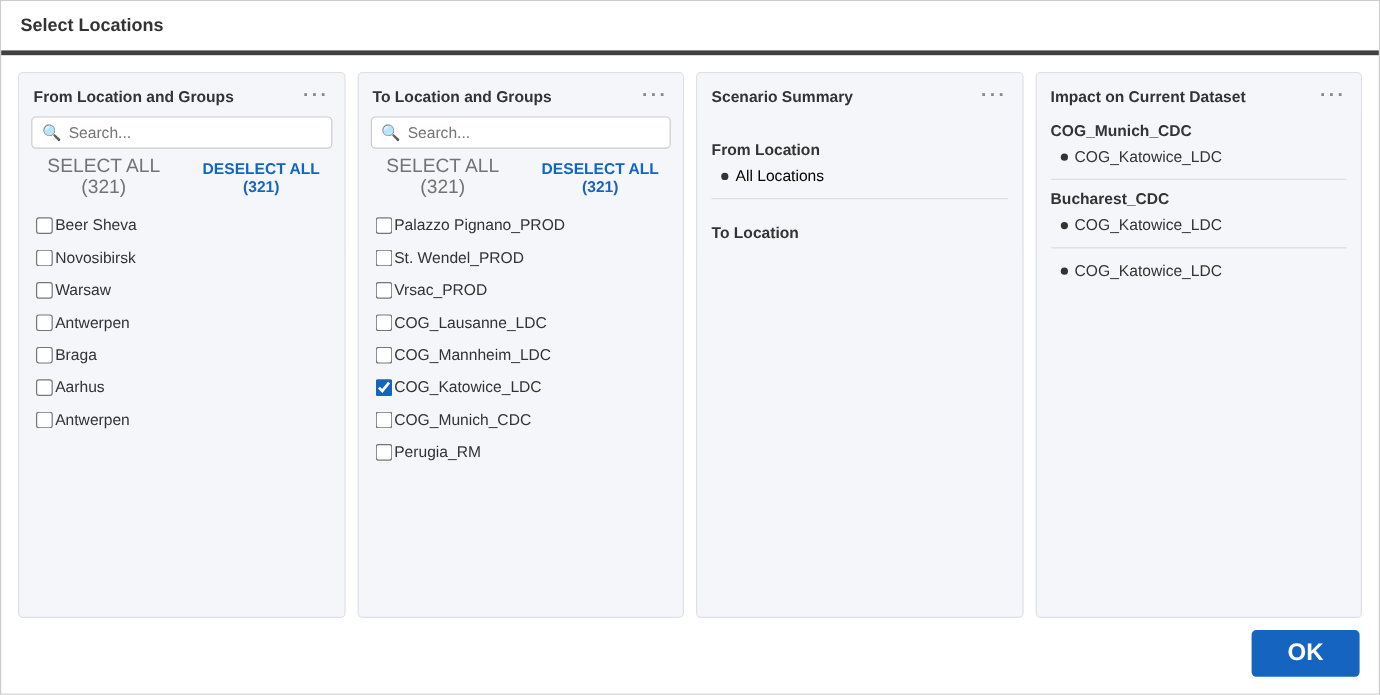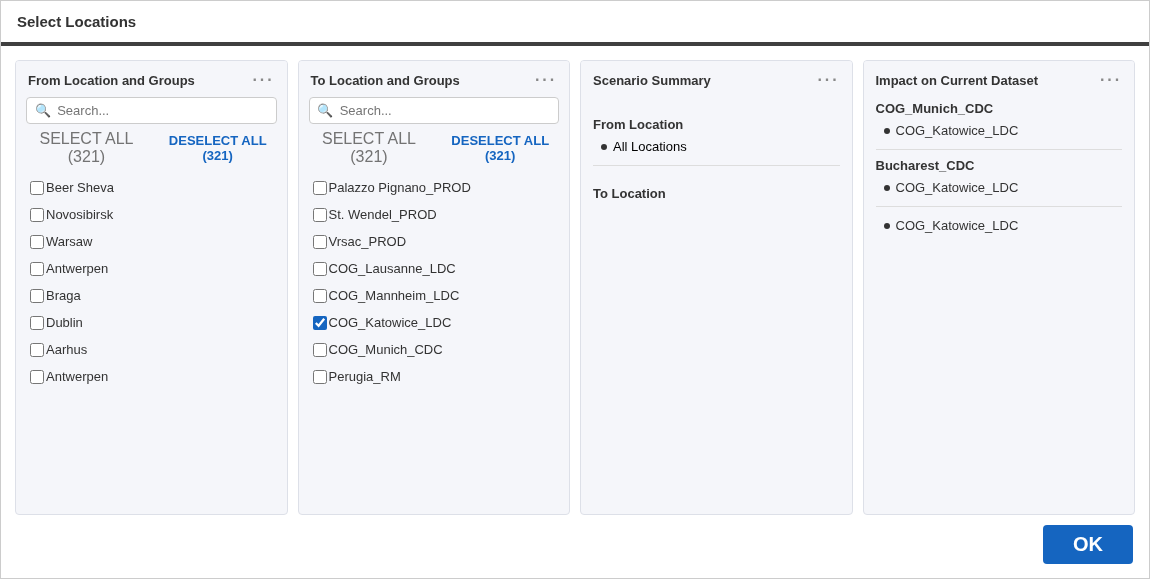--- a/index.html
+++ b/index.html
@@ -224,24 +224,20 @@
             <input type="checkbox" style="">
             <span>Warsaw</span>
           </div>
           <div class="list-item">
             <input type="checkbox" style="">
             <span>Antwerpen</span>
           </div>
           <div class="list-item">
             <input type="checkbox" style="">
             <span>Braga</span>
-          </div>
-          <div class="list-item">
-            <input type="checkbox" style="">
-            <span>Dublin</span>
           </div>
           <div class="list-item">
             <input type="checkbox" style="">
             <span>Aarhus</span>
           </div>
           <div class="list-item">
             <input type="checkbox" style="">
             <span>Antwerpen</span>
           </div>
         </div>

